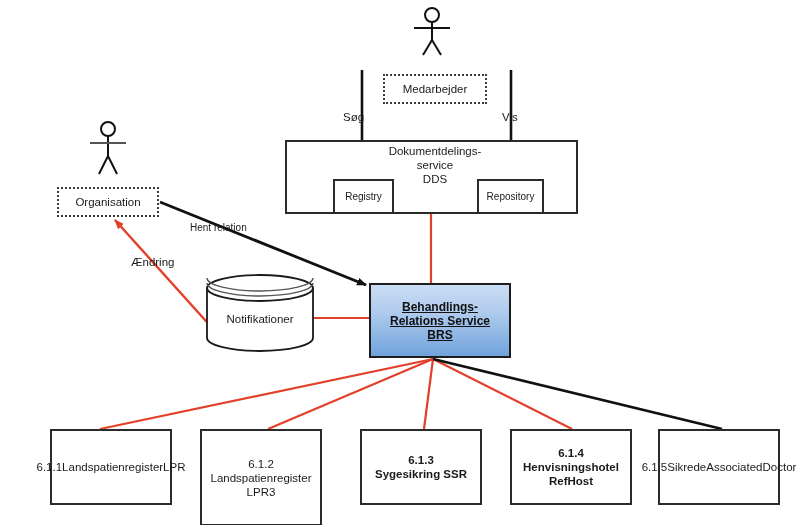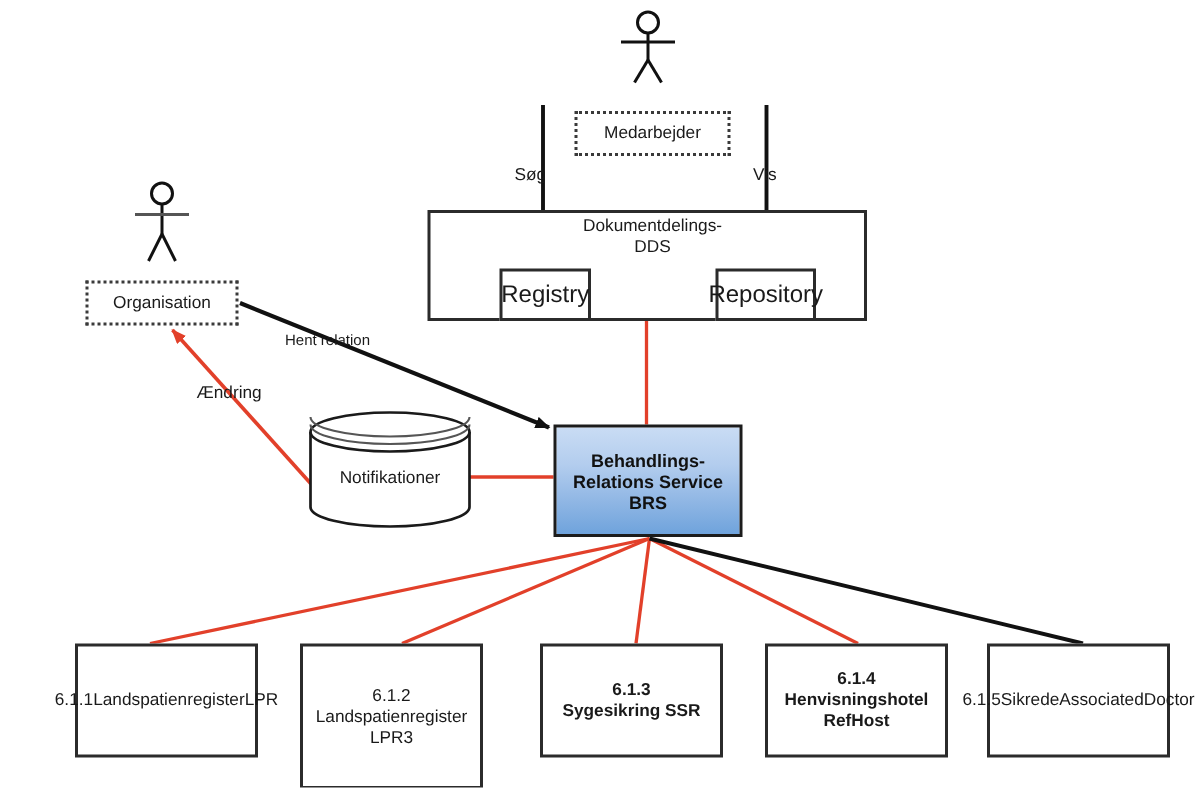--- a/index.html
+++ b/index.html
@@ -27,21 +27,21 @@
   #brs{
     border:2px solid #1c1c1c;
     background:linear-gradient(to bottom,#c9dcf4 0%, #b3cdee 35%, #8fb6e4 70%, #6fa3dc 100%);
     font-size:12px;font-weight:bold;line-height:14px;color:#111;
   }
   #brs .l{display:block;}
 
   #dds-title{position:absolute;font-size:11.5px;line-height:14px;text-align:center;color:#1a1a1a;}
   #dds-title span{display:block;}
 
-  .sub-box{font-size:16px;}
+  .sub-box{font-size:10px;}
 </style>
 </head>
 <body>
 
 <div id="stage">
 
   <svg id="wires" viewBox="0 0 800 525" xmlns="http://www.w3.org/2000/svg">
     <defs>
       <marker id="arrowBlack" markerWidth="11" markerHeight="11" refX="9" refY="4" orient="auto" markerUnits="userSpaceOnUse">
         <path d="M0,0 L10,4 L0,8 z" fill="#111111"></path>
@@ -97,34 +97,35 @@
     <span>Medarbejder</span>
   </div>
 
   <div class="node dotted-box" id="organisation" style="left:57px;top:187px;width:102px;height:30px;font-size:11.5px;text-align:right;">
     <span>Organisation</span>
   </div>
 
   <div class="node solid-box" id="dds" style="left:285px;top:140px;width:293px;height:74px;"></div>
   <div id="dds-title" style="left:355px;top:144px;width:160px;">
     <span>Dokumentdelings-</span>
+    <span>service</span>
     <span>DDS</span>
   </div>
 
   <div class="node solid-box sub-box" id="registry" style="left:333px;top:179px;width:61px;height:35px;">
     <span>Registry</span>
   </div>
 
   <div class="node solid-box sub-box" id="repository" style="left:477px;top:179px;width:67px;height:35px;">
     <span>Repository</span>
   </div>
 
   <div class="label-free" style="left:207px;top:313px;width:106px;text-align:center;font-size:11.5px;">Notifikationer</div>
 
-  <div class="node" id="brs" style="left:369px;top:283px;width:126px;height:75px;flex-direction:column;">
+  <div class="node" id="brs" style="left:369px;top:283px;width:142px;height:75px;flex-direction:column;text-decoration:underline;">
     <span class="l">Behandlings-</span>
     <span class="l">Relations Service</span>
     <span class="l">BRS</span>
   </div>
 
   <div class="label-free" style="left:343px;top:111px;font-size:11.5px;">Søg</div>
   <div class="label-free" style="left:502px;top:111px;font-size:11.5px;">Vis</div>
   <div class="label-free" style="left:190px;top:222px;font-size:10px;">Hent relation</div>
   <div class="label-free" style="left:131px;top:256px;font-size:11.5px;">Ændring</div>
 

